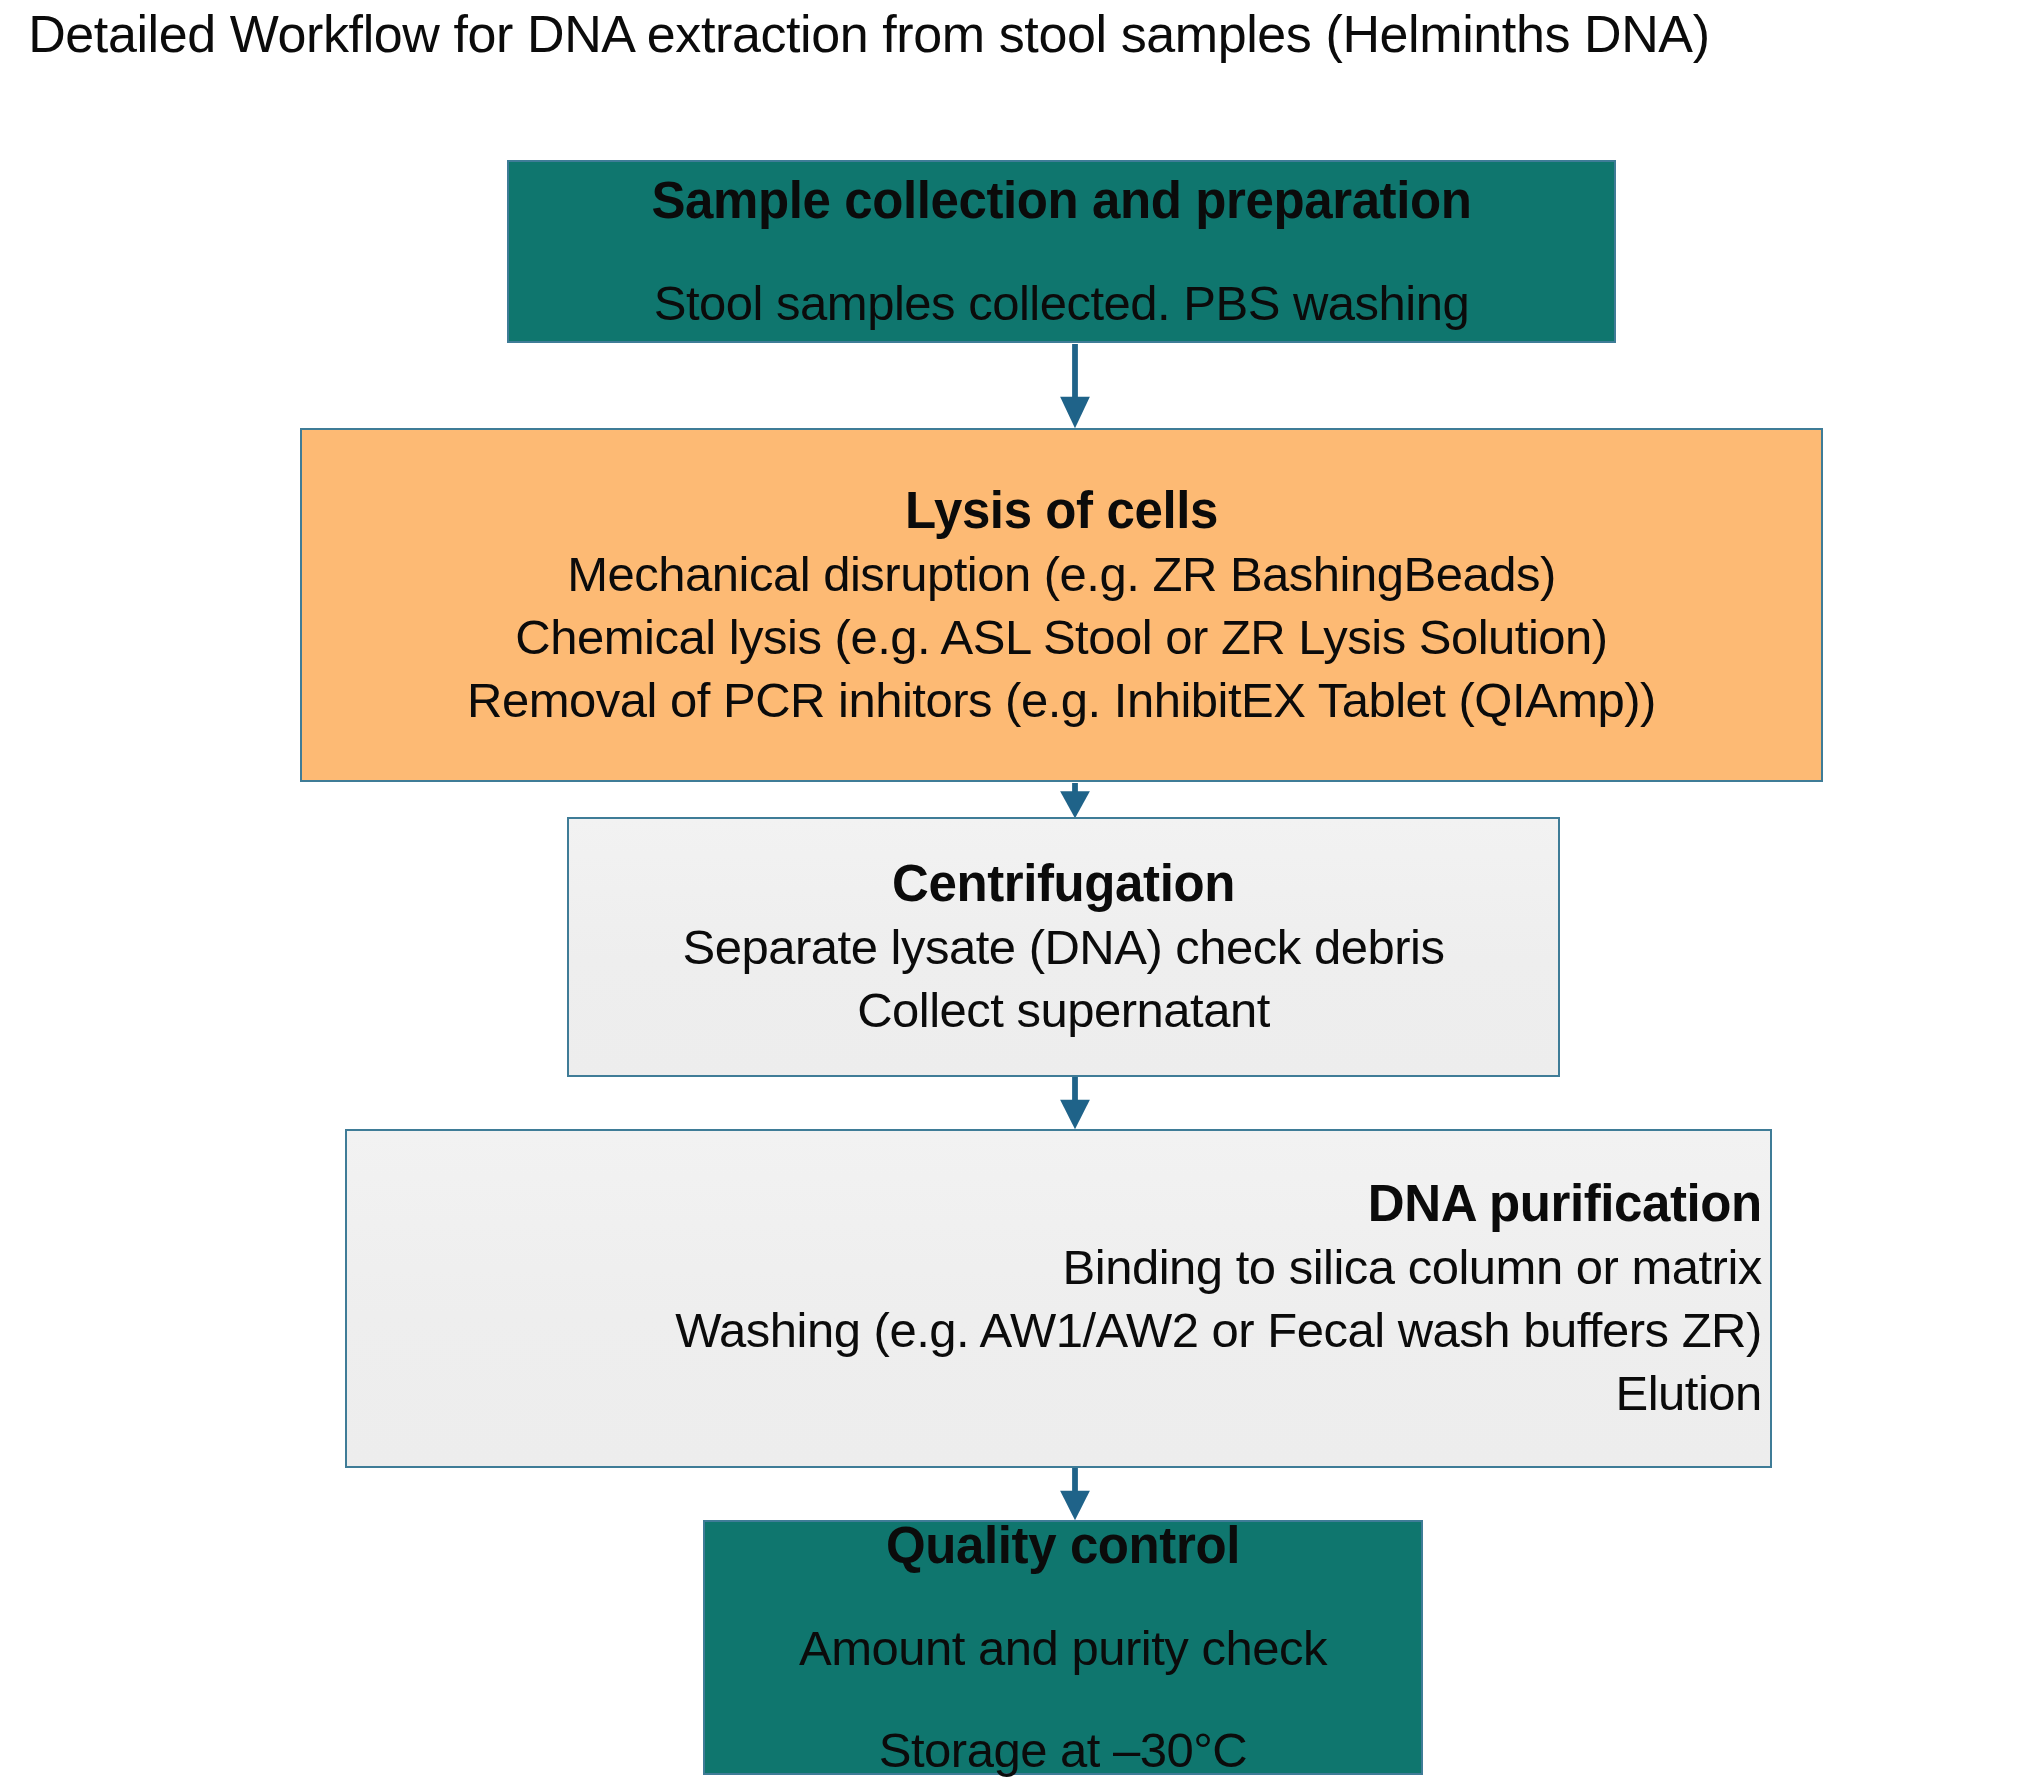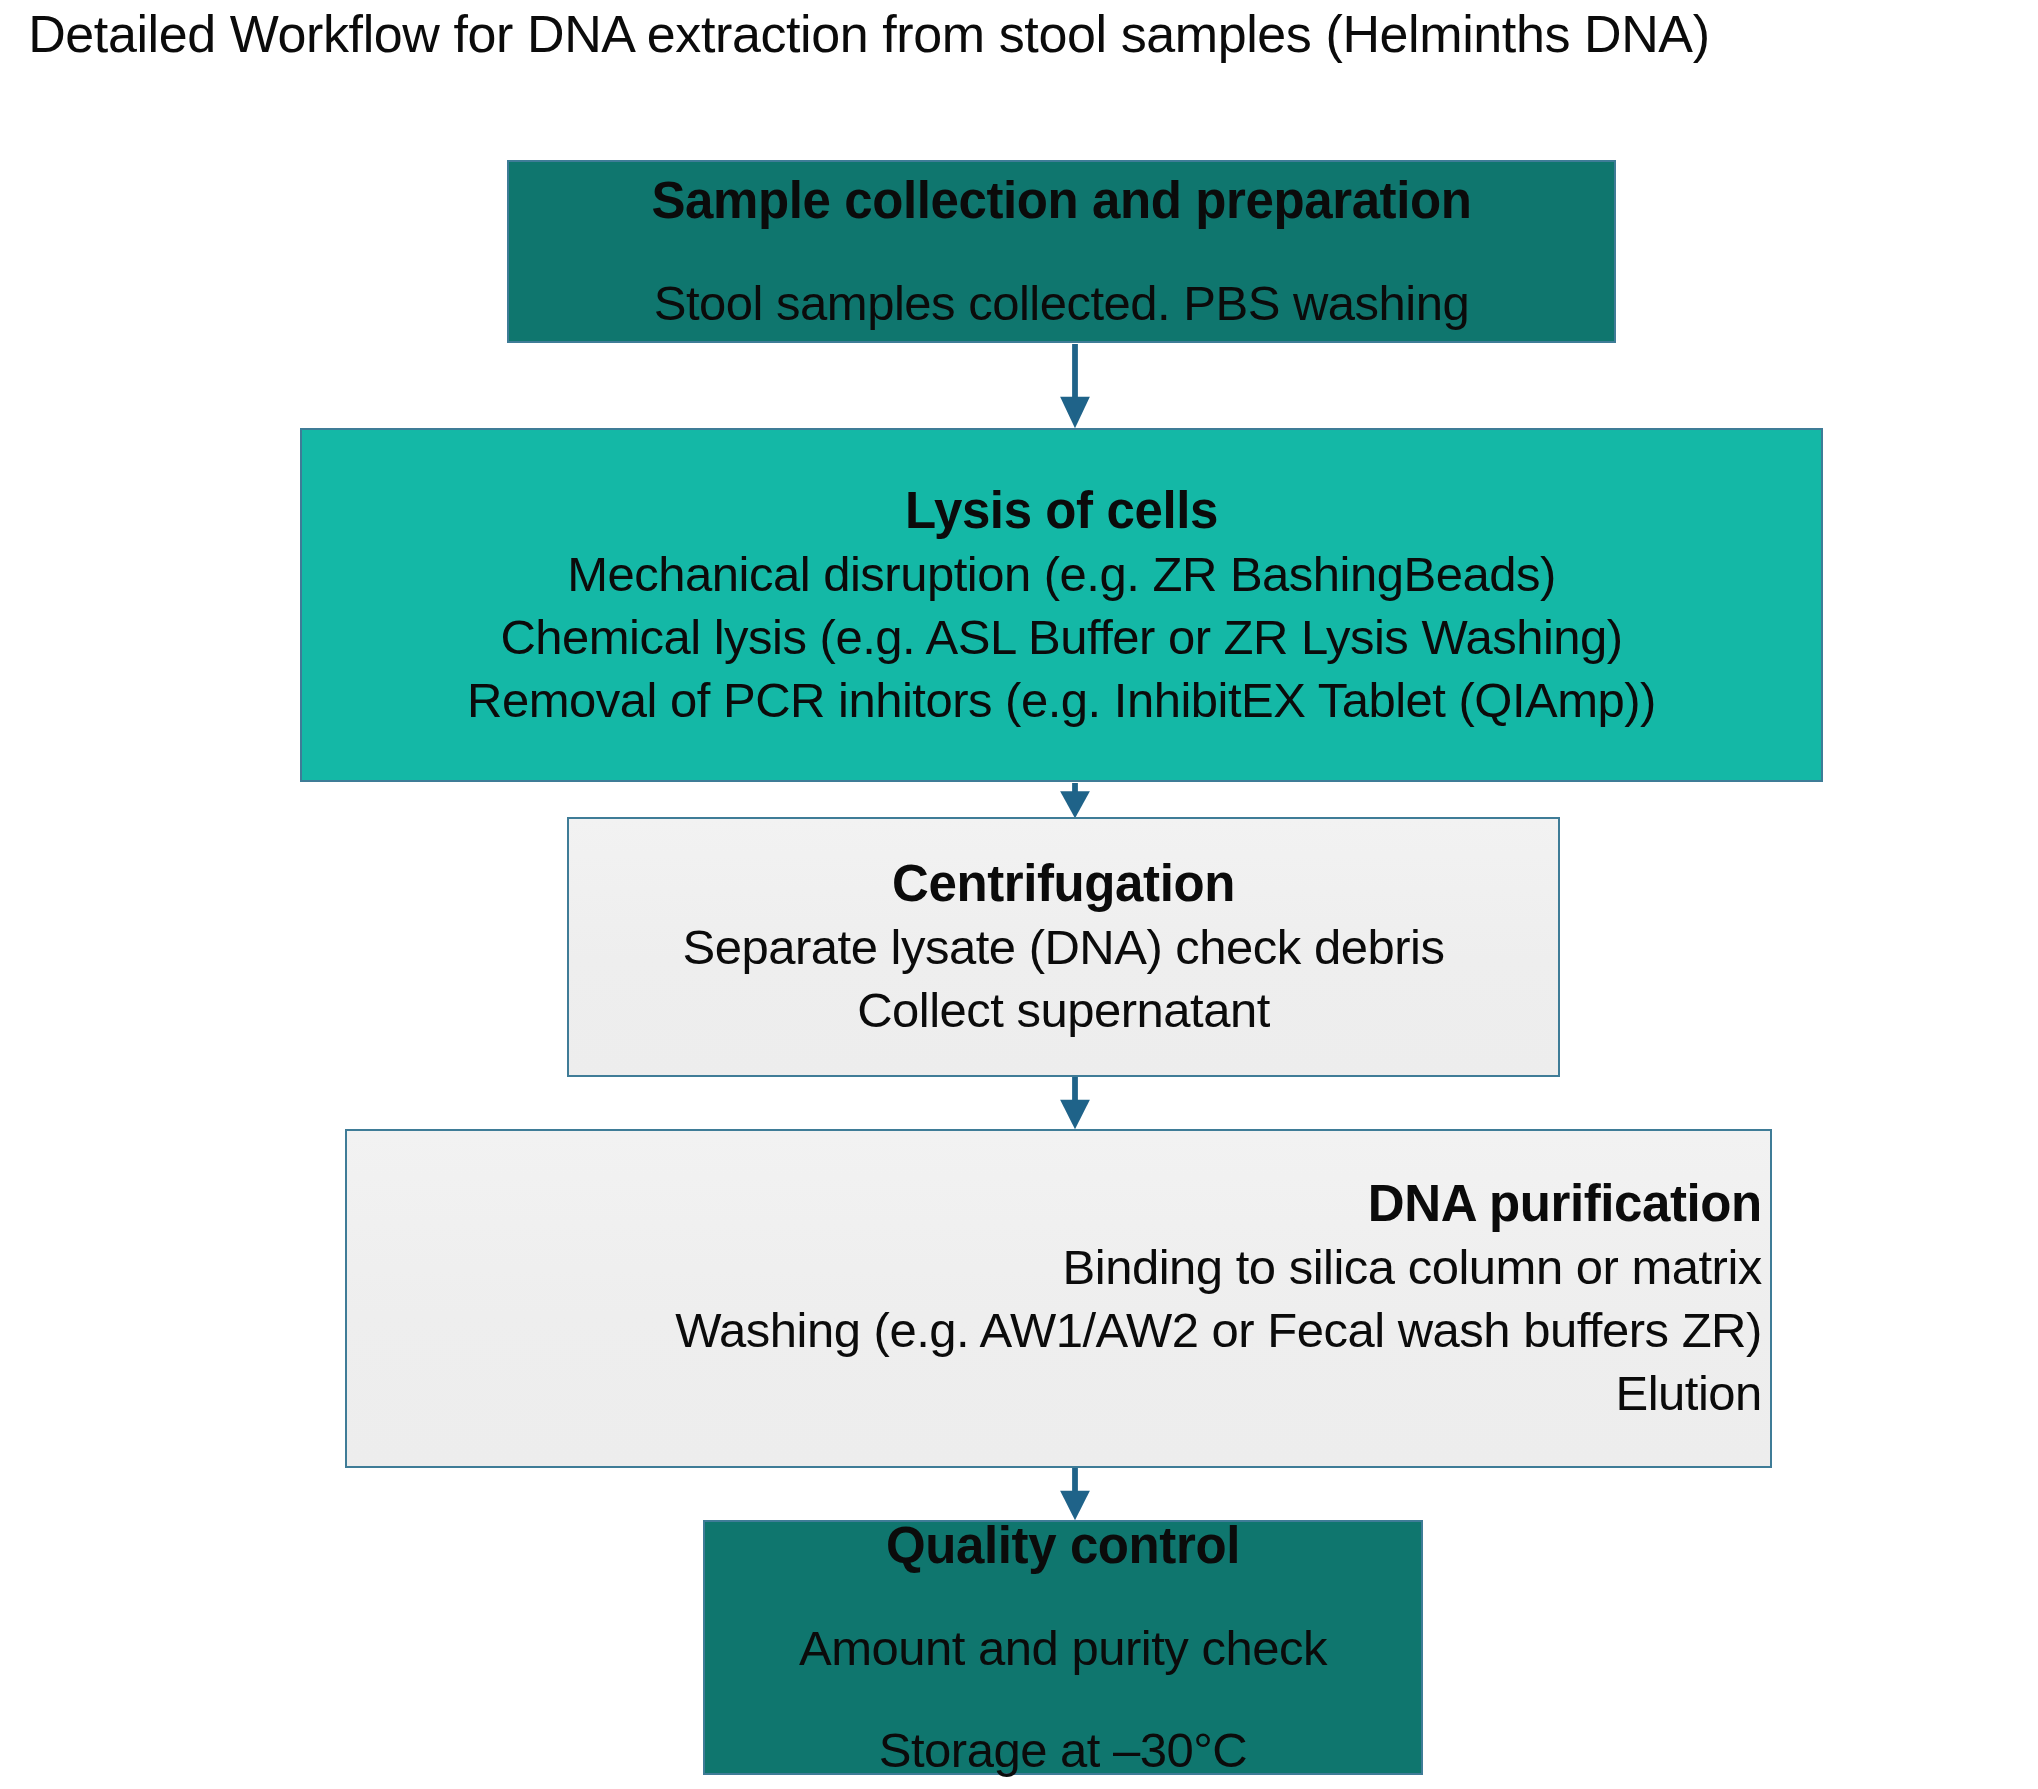--- a/index.html
+++ b/index.html
@@ -47,21 +47,21 @@
     display: flex;
     flex-direction: column;
     justify-content: center;
     align-items: center;
   }
   .flow-box.fill-white {
     background: #0f766e;
     gap: 39px;
   }
   .flow-box.fill-gray {
-    background: #14b8a6;
+    background: #fdba74;
   }
   .flow-box.fill-lightgray {
     background: linear-gradient(180deg, #f2f2f2 0%, #eeeeee 55%, #ededed 100%);
   }
 
   .box-title {
     font-weight: bold;
     font-size: 51px;
     line-height: 64px;
     letter-spacing: -0.4px;
@@ -102,21 +102,21 @@
   <div class="connector" style="left:1036px; top:344px; height:85px;">
     <svg viewBox="0 0 46 103" preserveAspectRatio="none">
       <line x1="23" y1="0" x2="23" y2="74" stroke="#1f6389" stroke-width="7"></line>
       <polygon points="23,102 5,64 41,64" fill="#1f6389"></polygon>
     </svg>
   </div>
 
   <div class="flow-box fill-gray" style="left:280px; top:428px; width:1523px; height:354px;">
     <div class="box-title">Lysis of cells</div>
     <div class="box-line">Mechanical disruption (e.g. ZR BashingBeads)</div>
-    <div class="box-line">Chemical lysis (e.g. ASL Buffer or ZR Lysis Washing)</div>
+    <div class="box-line">Chemical lysis (e.g. ASL Stool or ZR Lysis Solution)</div>
     <div class="box-line">Removal of PCR inhitors (e.g. InhibitEX Tablet (QIAmp))</div>
   </div>
 
   <div class="connector" style="left:1036px; top:783px; height:36px;">
     <svg viewBox="0 0 46 44" preserveAspectRatio="none">
       <line x1="23" y1="0" x2="23" y2="20" stroke="#1f6389" stroke-width="7"></line>
       <polygon points="23,43 5,10 41,10" fill="#1f6389"></polygon>
     </svg>
   </div>
 

